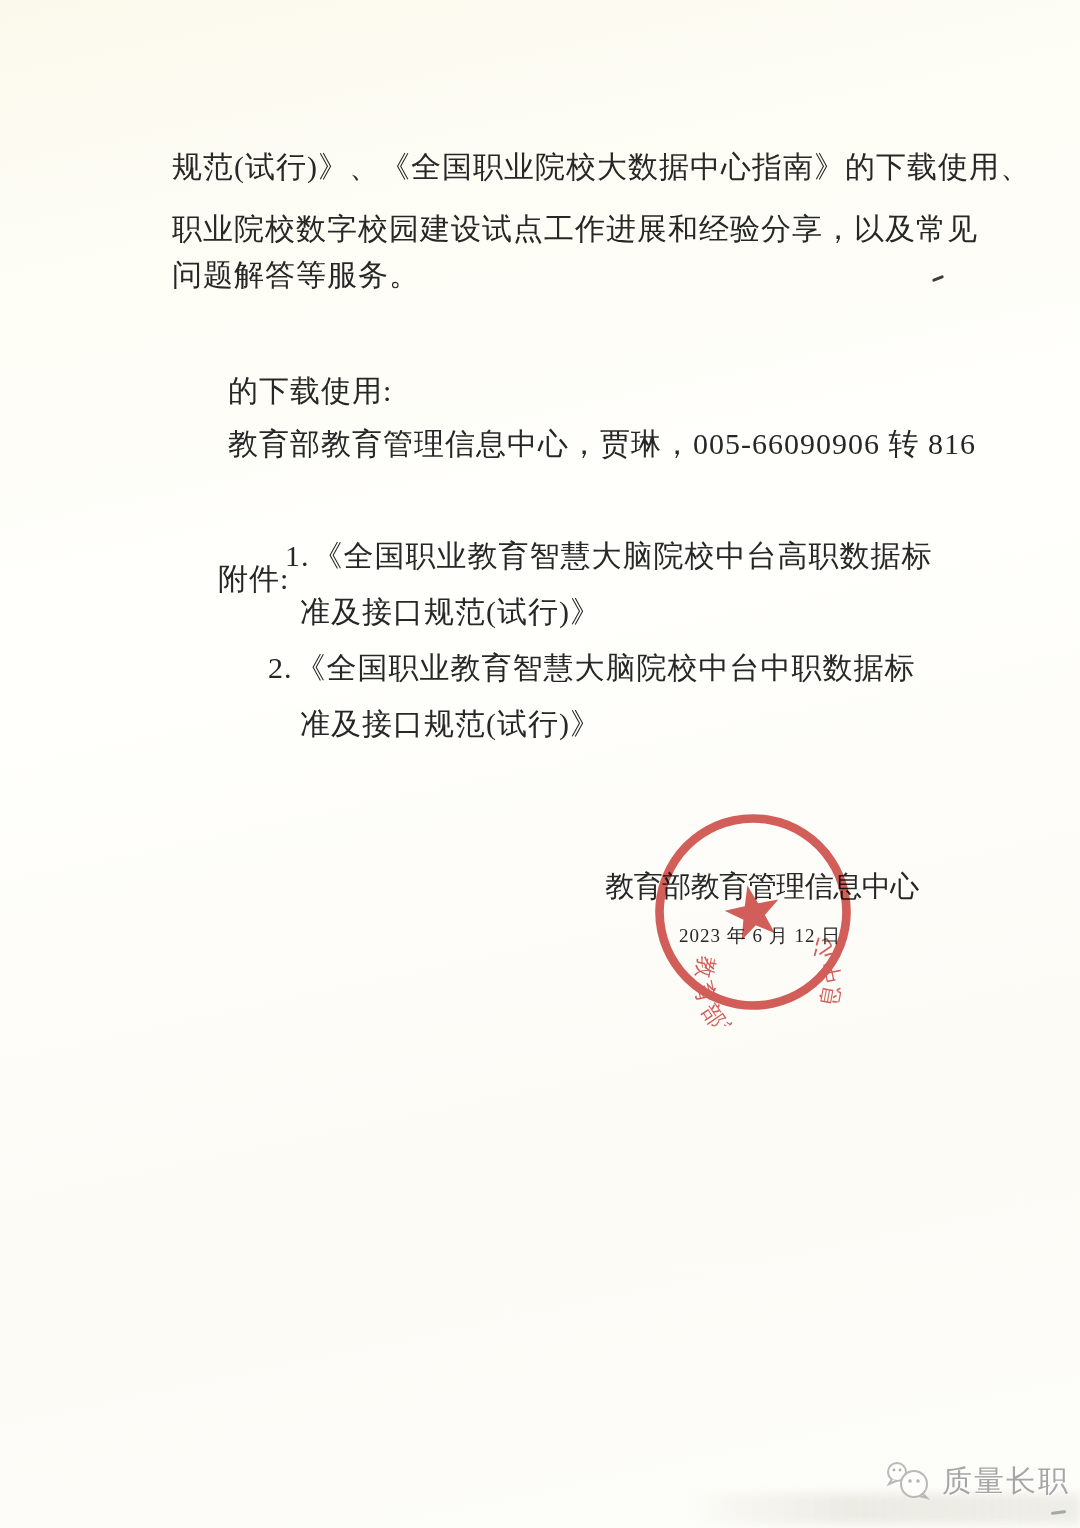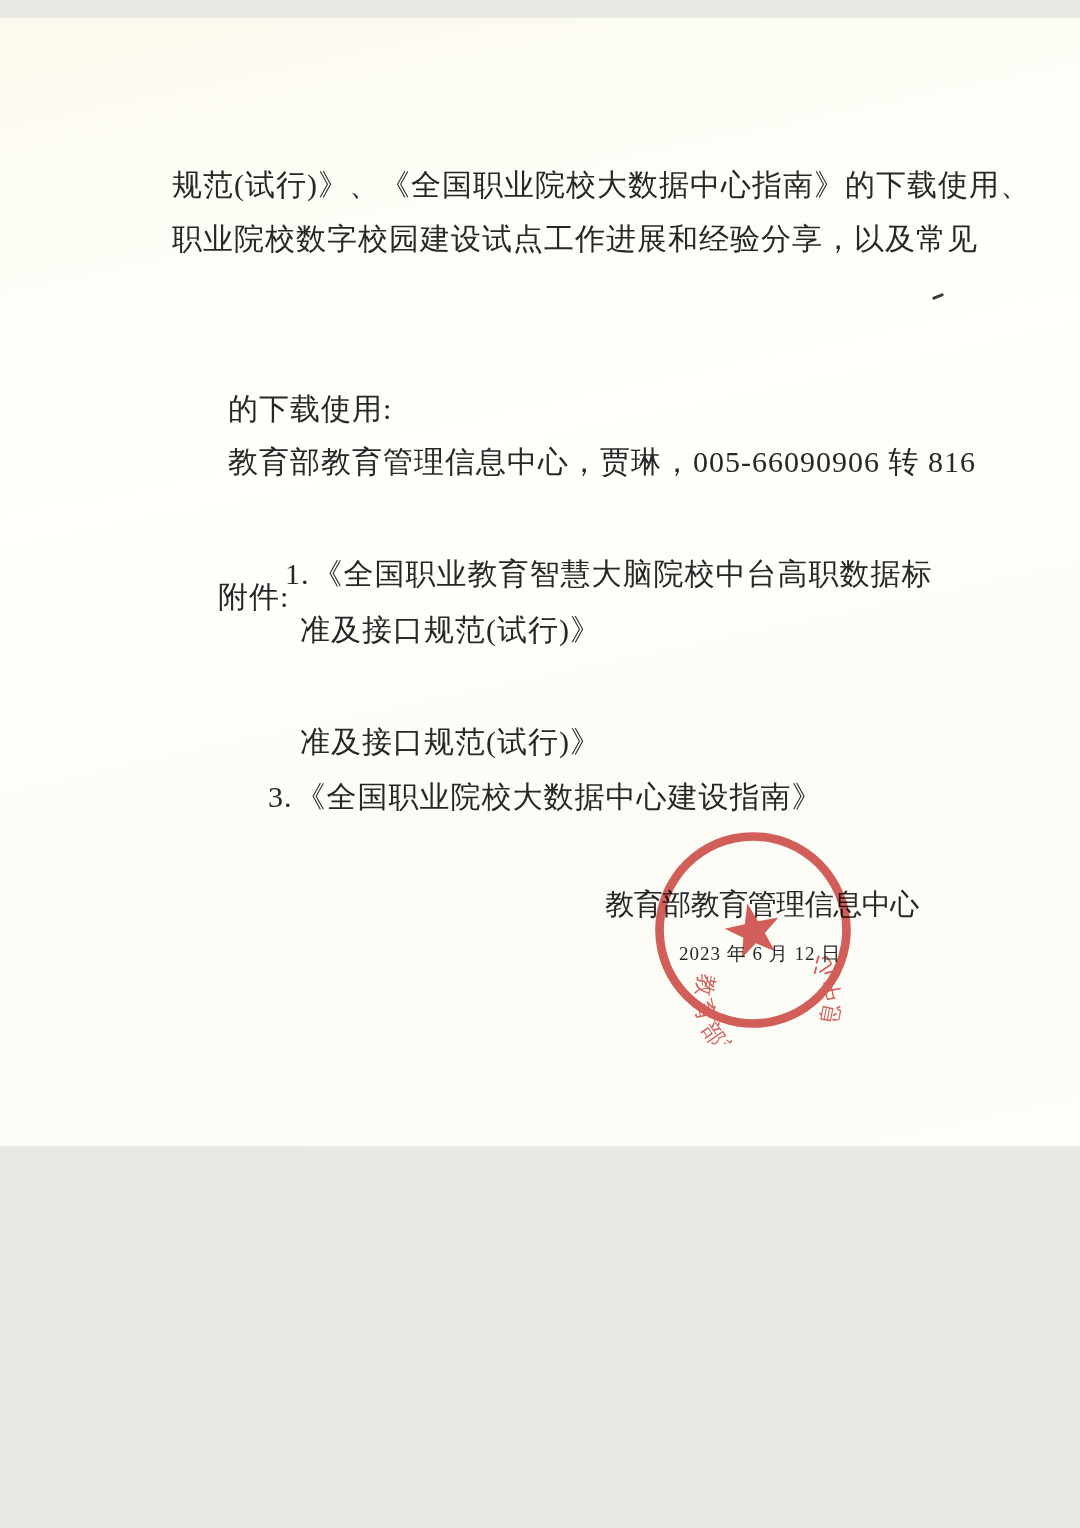--- a/index.html
+++ b/index.html
@@ -1,34 +1,34 @@
 <!DOCTYPE html>
 <html><head>
 <meta charset="utf-8">
 <style>
   html, body { margin: 0; padding: 0; background: #e9e8e3; }
   .page {
     position: relative;
     width: 1080px;
-    height: 1128px;
-    margin: 18px auto;
+    height: 1528px;
+    margin: 0 auto;
     overflow: hidden;
     background: linear-gradient(168deg, #fbf9ec 0%, #fdfcf4 12%, #fffffc 38%, #fcfbf6 72%, #fdfdf9 100%);
     font-family: "Liberation Serif", "DejaVu Serif", serif;
     color: #272727;
   }
   .abs { position: absolute; white-space: nowrap; }
   .doc-text {
     font-size: 30px;
     letter-spacing: 1px;
     line-height: 34px;
   }
   
   .para-line-1 { left: 172px; top: 150px; }
-  .para-line-2 { left: 172px; top: 204px; }
+  .para-line-2 { left: 172px; top: 212px; }
   .para-line-3 { left: 172px; top: 258px; }
   
   .contact-heading { left: 228px; top: 374px; }
   .contact-detail  { left: 228px; top: 427px; }
   
   .attach-label { left: 218px; top: 562px; }
   .att1-l1 { left: 285px; top: 539px; }
   .att1-l2 { left: 300px; top: 595px; }
   .att2-l1 { left: 268px; top: 651px; }
   .att2-l2 { left: 300px; top: 707px; }
@@ -91,38 +91,39 @@
     white-space: nowrap;
   }
 </style>
 </head>
 <body>
 
 <div class="page">
 
   <div class="abs doc-text para-line-1">规范(试行)》、《全国职业院校大数据中心指南》的下载使用、</div>
   <div class="abs doc-text para-line-2">职业院校数字校园建设试点工作进展和经验分享，以及常见</div>
+  <div class="abs doc-text para-line-3">问题解答等服务。</div>
 
   <div class="ink-dash"></div>
 
   <div class="abs doc-text contact-heading">的下载使用:</div>
   <div class="abs doc-text contact-detail">教育部教育管理信息中心，贾琳，005-66090906 转 816</div>
 
   <div class="abs doc-text attach-label">附件:</div>
 
   <div class="abs doc-text att1-l1">
     <span class="att-no">1.</span><span>《全国职业教育智慧大脑院校中台高职数据标</span>
   </div>
   <div class="abs doc-text att1-l2">准及接口规范(试行)》</div>
 
+  <div class="abs doc-text att2-l1">
+    <span class="att-no">2.</span><span>《全国职业教育智慧大脑院校中台中职数据标</span>
+  </div>
   <div class="abs doc-text att2-l2">准及接口规范(试行)》</div>
 
-  <div class="abs doc-text att3-l1">
-    <span class="att-no">3.</span><span>《全国职业院校大数据中心建设指南》</span>
-  </div>
 
   <div class="abs doc-text sig-org">教育部教育管理信息中心</div>
   <div class="abs doc-text sig-date">2023 年 6 月 12 日</div>
 
   <svg class="seal" viewBox="0 0 220 220" aria-hidden="true">
     <circle cx="110" cy="110" r="97" fill="none" stroke="currentColor" stroke-width="9"></circle>
     <path id="sealArc" d="M 45.9 147 A 74 74 0 1 0 174.1 147" fill="none"></path>
     <text font-size="23" letter-spacing="6" fill="currentColor" font-family="Liberation Serif, DejaVu Serif, serif">
       <textPath href="#sealArc" startOffset="50%" text-anchor="middle">教育部教育管理信息中心</textPath>
     </text>

